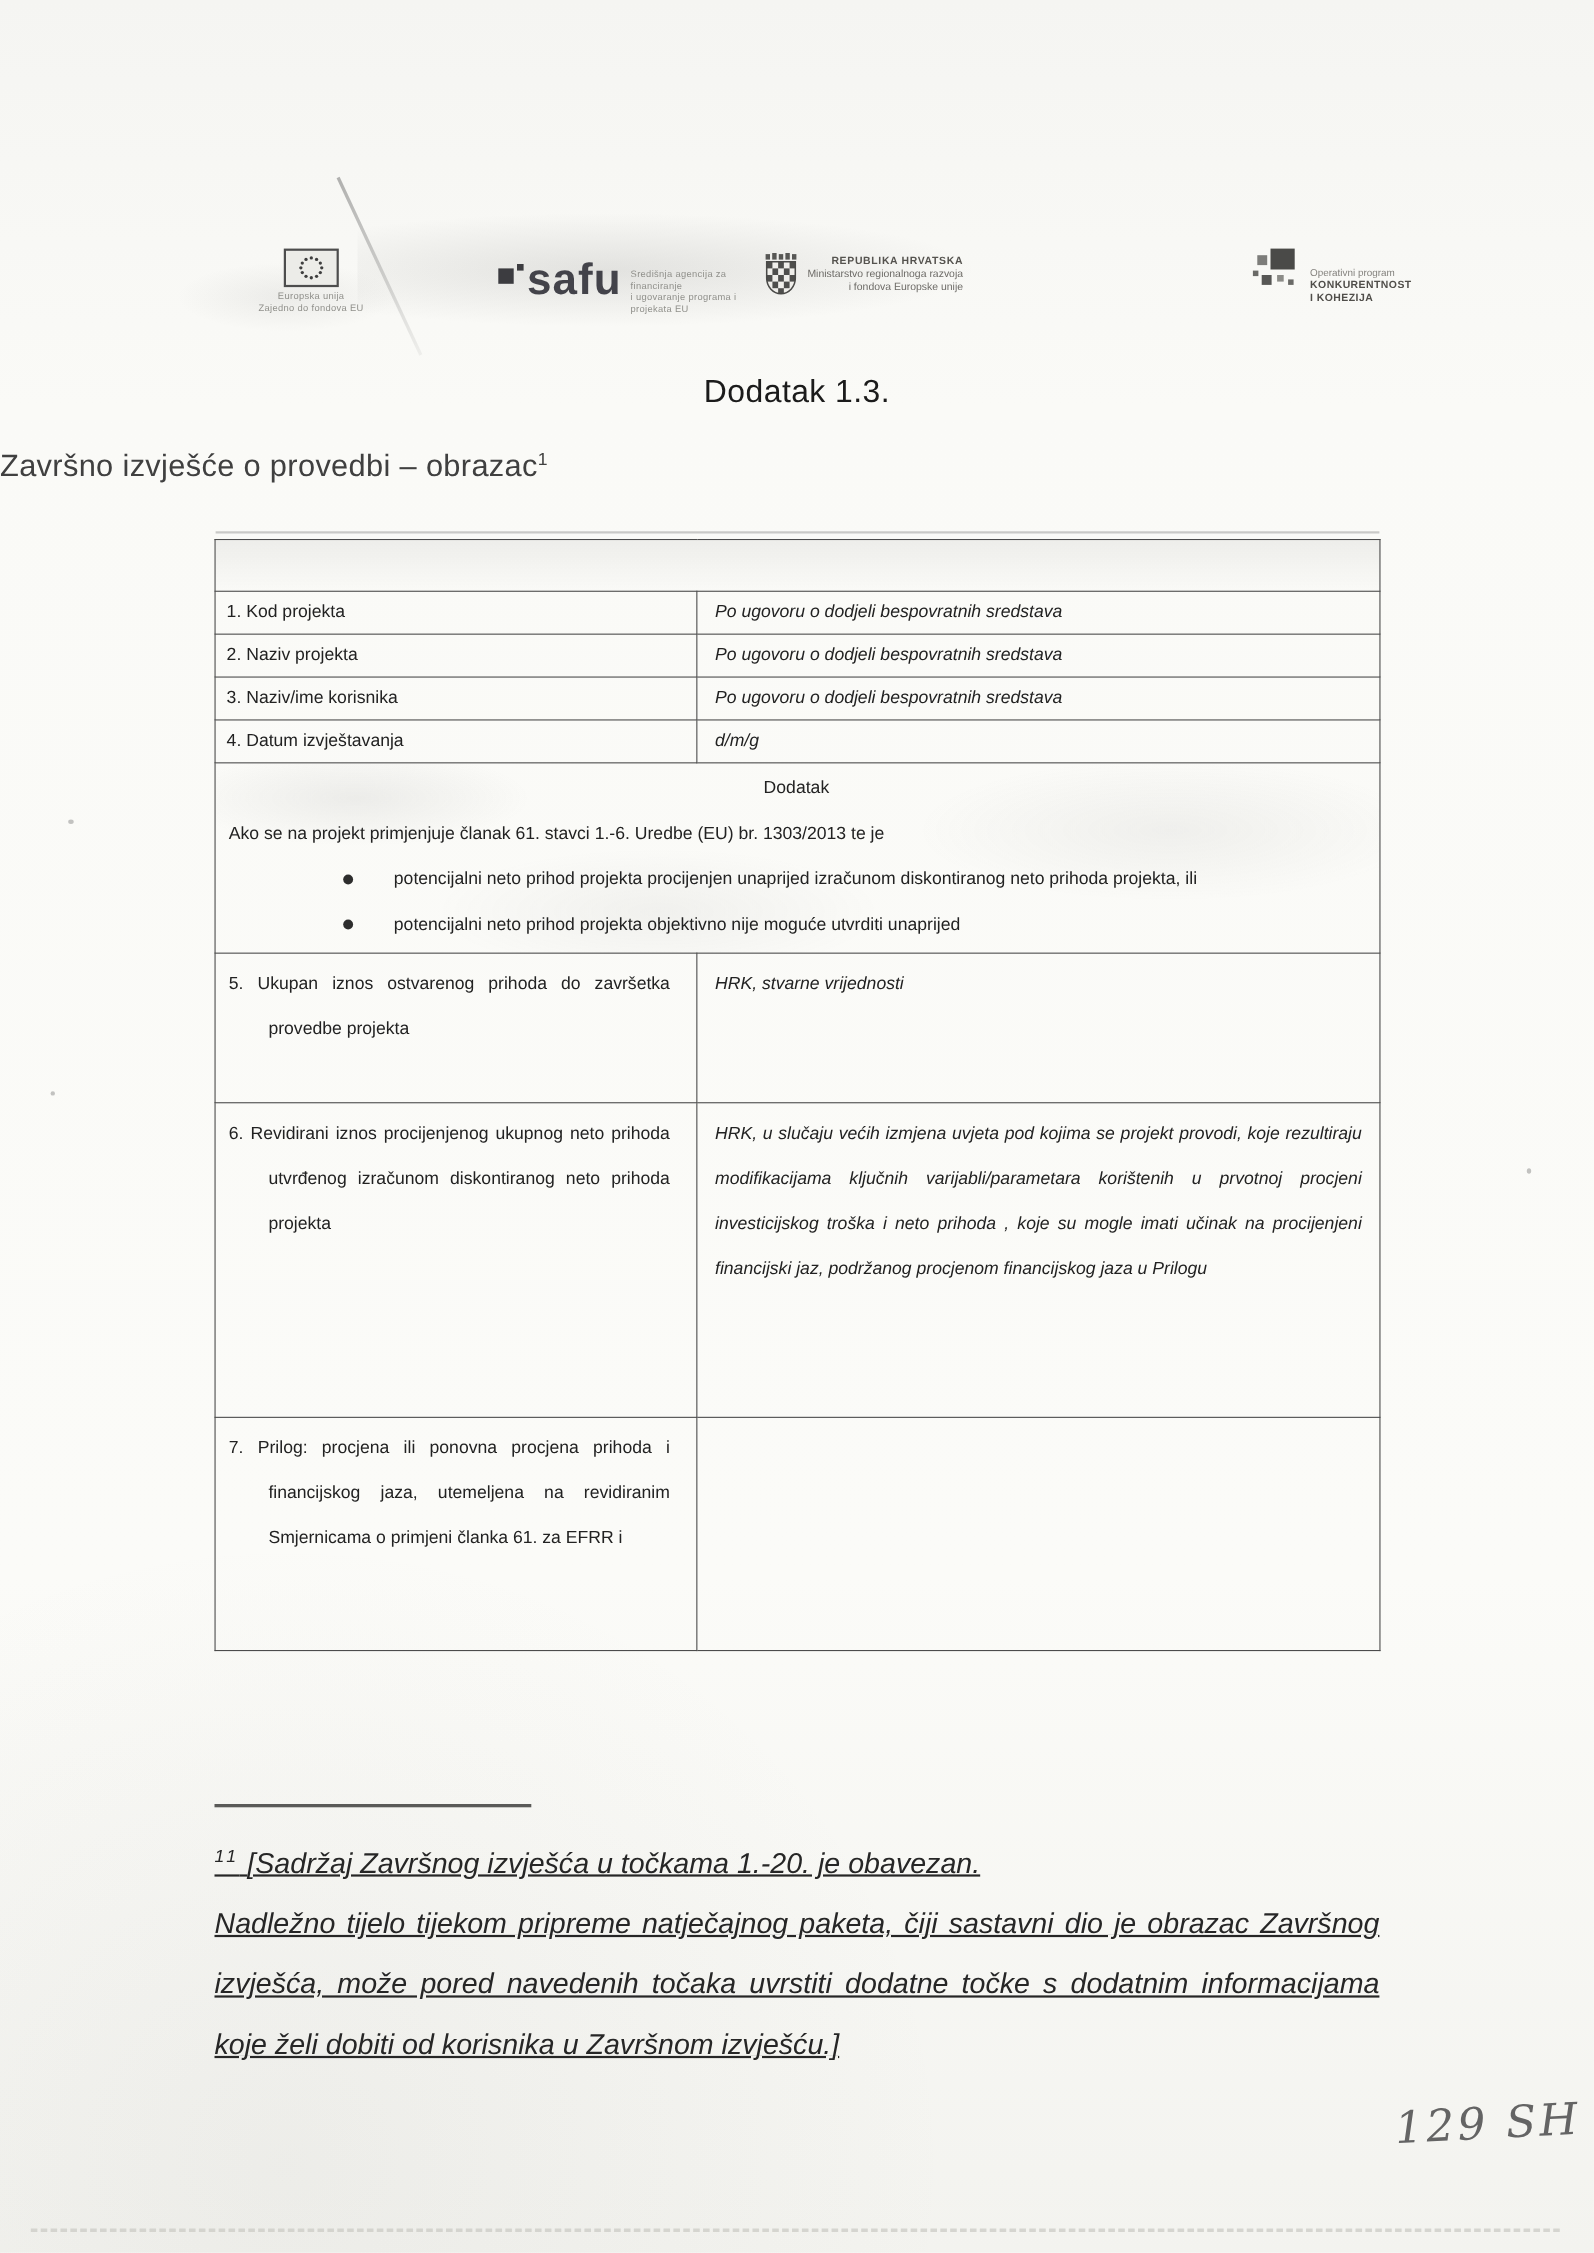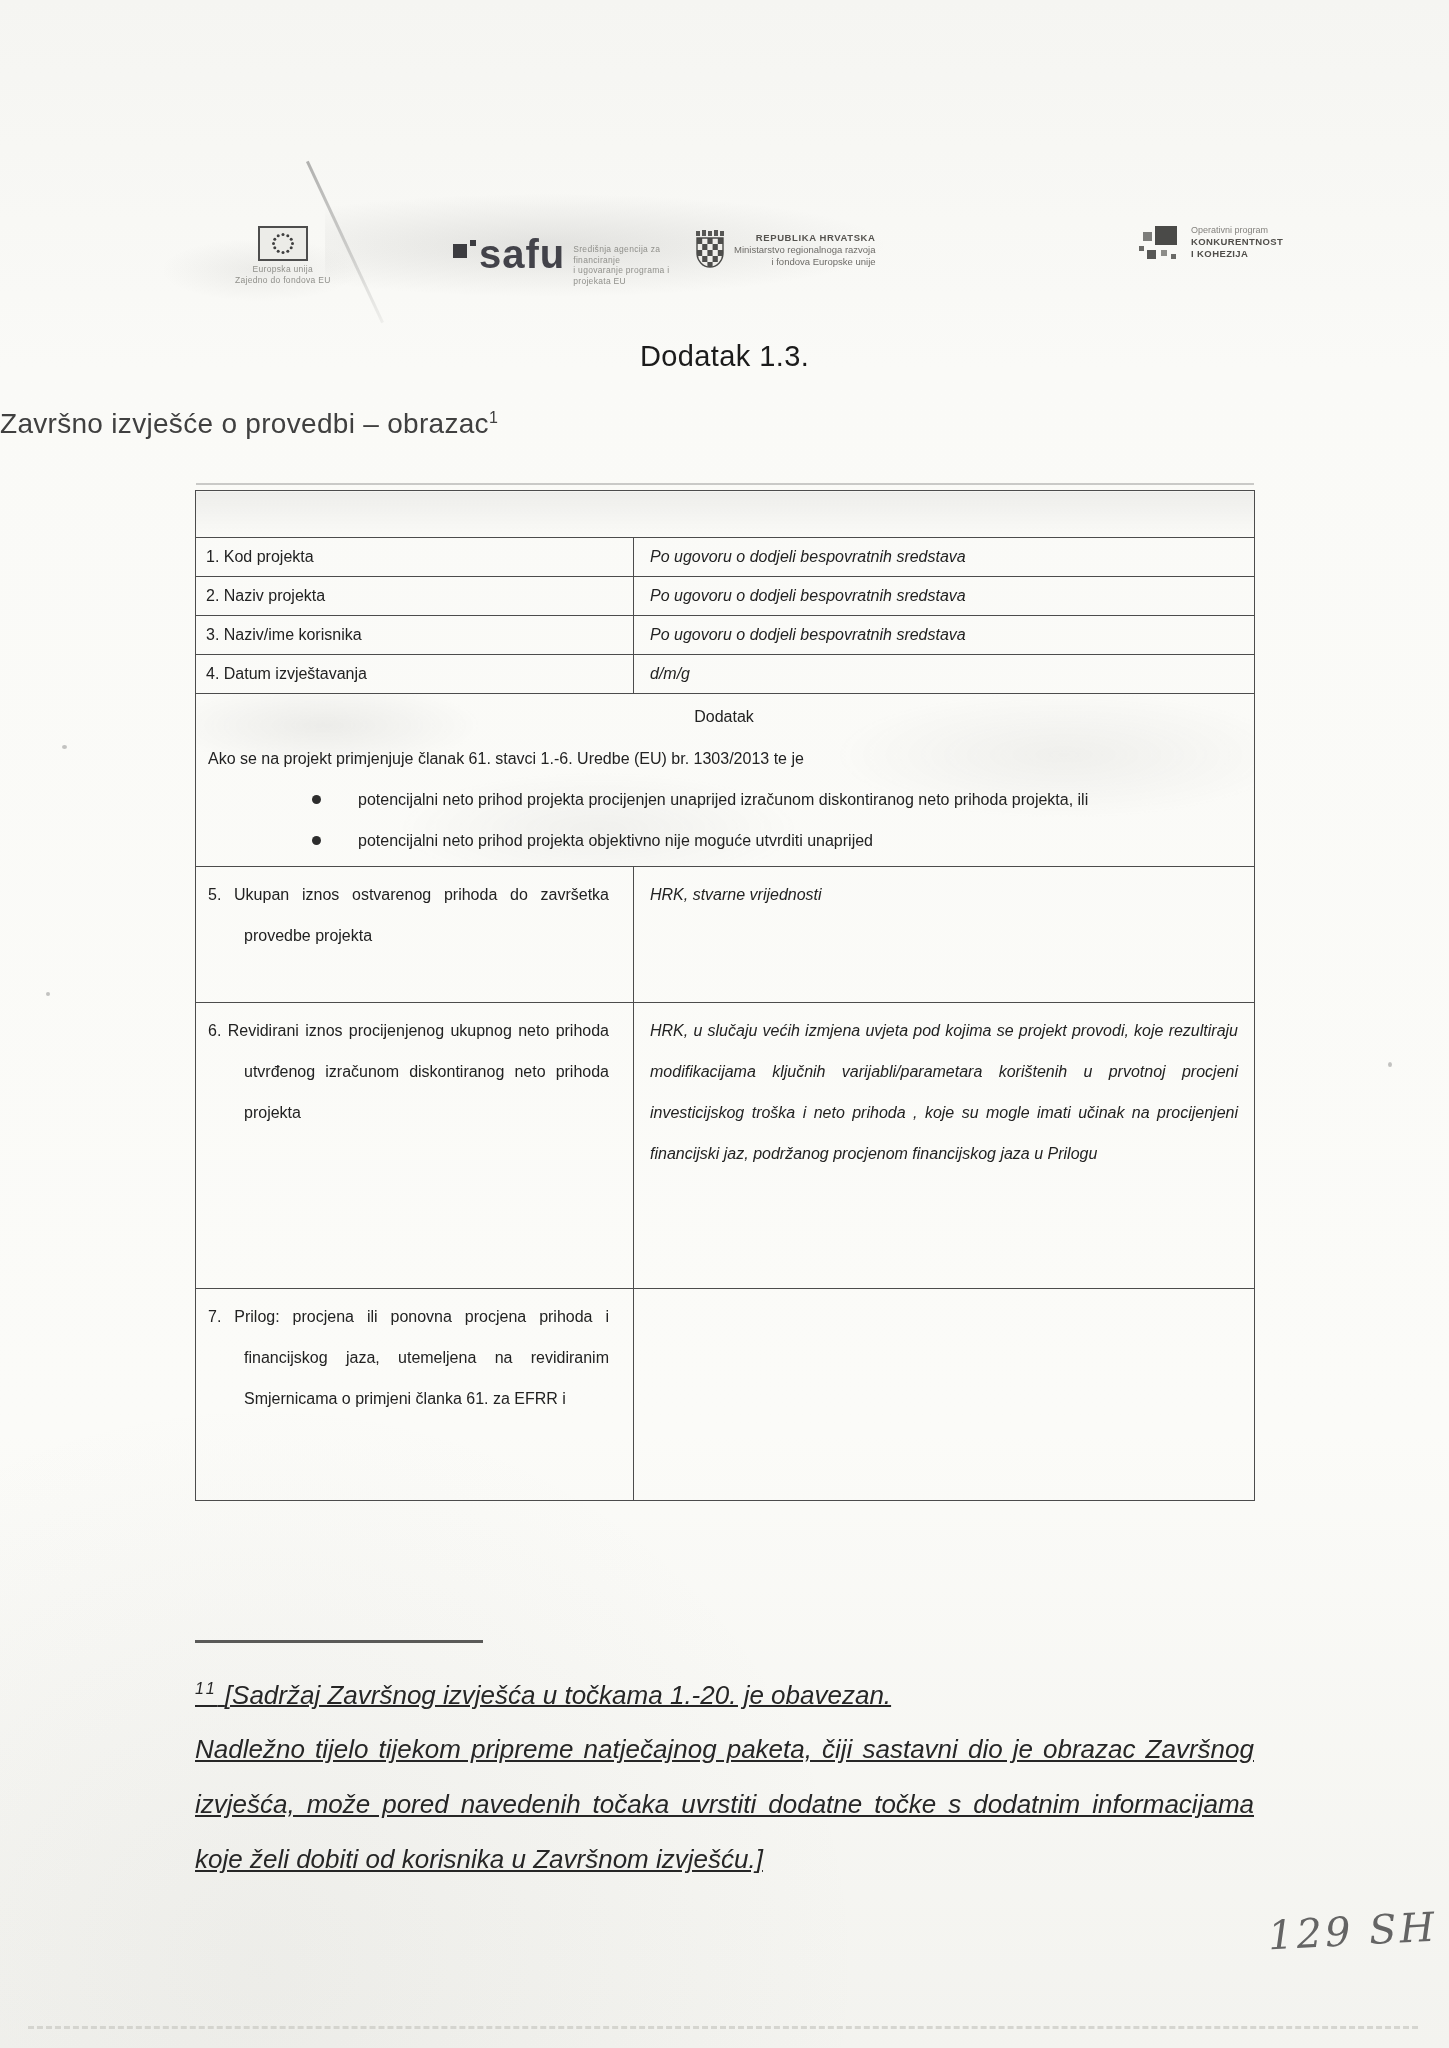--- a/index.html
+++ b/index.html
@@ -35,21 +35,21 @@
   .safu-word{font-size:40px;font-weight:700;color:#43434a;letter-spacing:1px;line-height:44px;margin-left:12px;}
   .safu-cap{margin-left:8px;margin-top:12px;width:110px;}
   .lg-rh{left:470px;top:18px;}
   .rh-txt{margin-left:9px;margin-top:2px;text-align:right;}
   .rh-l1{font-size:9.5px;font-weight:700;color:#55534f;letter-spacing:.6px;line-height:12px;filter:blur(.3px);}
   .rh-l2{font-size:9.5px;color:#6d6b67;line-height:12px;filter:blur(.3px);}
   .lg-esif{left:702px;top:0px;}
   .esif-txt{margin-left:6px;margin-top:34px;}
   .esif-l{font-size:10px;font-weight:700;color:#524f4b;letter-spacing:.4px;line-height:13px;filter:blur(.3px);}
   .lg-opkk{left:912px;top:12px;}
-  .opkk-txt{margin-left:8px;margin-top:0;}
+  .opkk-txt{margin-left:8px;margin-top:18px;}
   .opkk-l1{font-size:9px;color:#84827e;line-height:12px;filter:blur(.3px);}
   .opkk-l2{font-size:9.5px;font-weight:700;color:#504e4a;letter-spacing:.4px;line-height:12px;filter:blur(.3px);}
   
   .title1{position:absolute;top:340px;left:0;width:1449px;text-align:center;
     font-size:29px;color:#1b1b1b;letter-spacing:.4px;}
   .title2{position:absolute;top:408px;left:0;width:1449px;text-align:left;
     font-size:28px;color:#404040;letter-spacing:.3px;}
   .title2 sup{font-size:16px;}
   
   .doc-table{position:absolute;left:195px;top:490px;width:1059px;border-collapse:collapse;

